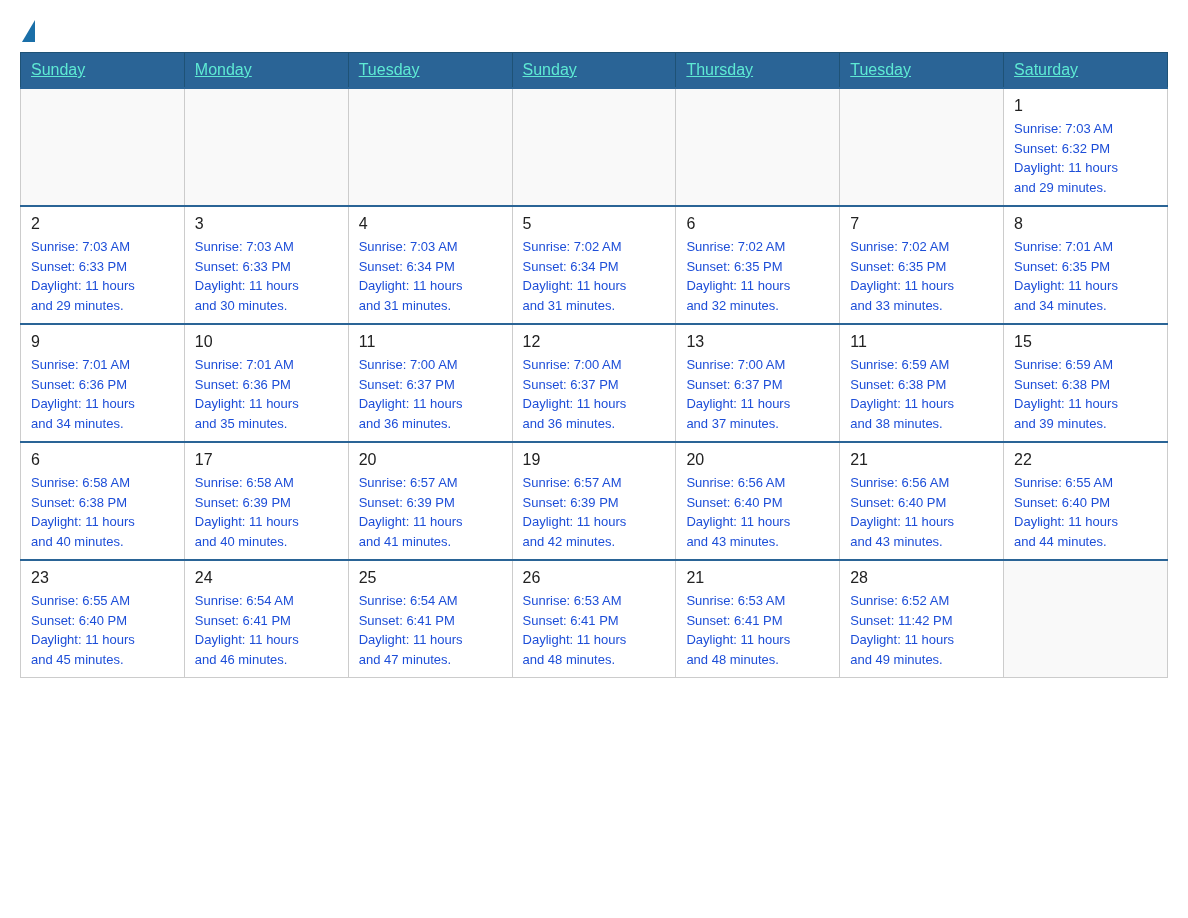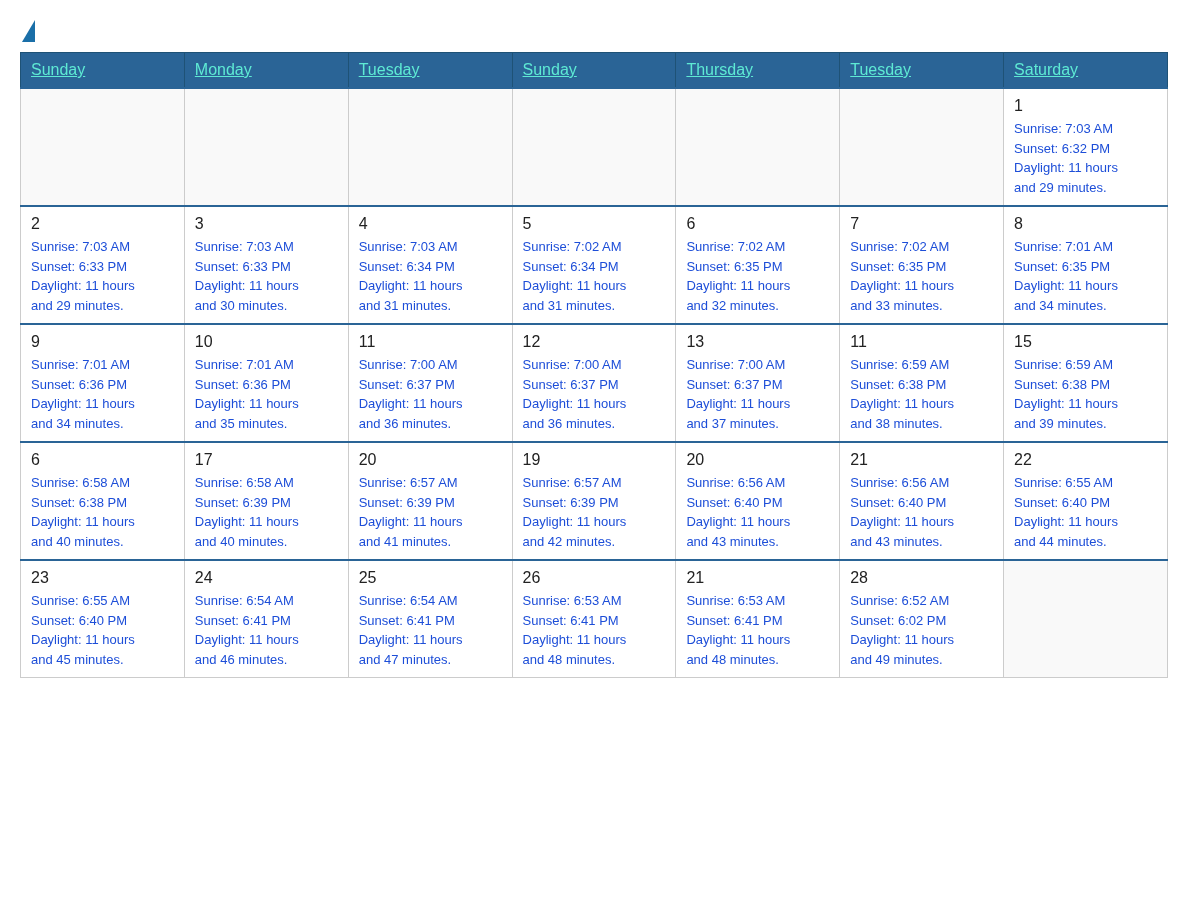--- a/index.html
+++ b/index.html
@@ -336,20 +336,20 @@
         <td>
           <span class="day-number">21</span>
           <div class="day-info" style="white-space: pre-line;">Sunrise: 6:53 AM
 Sunset: 6:41 PM
 Daylight: 11 hours
 and 48 minutes.</div>
         </td>
         <td>
           <span class="day-number">28</span>
           <div class="day-info" style="white-space: pre-line;">Sunrise: 6:52 AM
-Sunset: 6:02 PM
+Sunset: 11:42 PM
 Daylight: 11 hours
 and 49 minutes.</div>
         </td>
         <td class="empty-cell"></td>
       </tr>
     </tbody>
 </table>
 
 </body></html>

